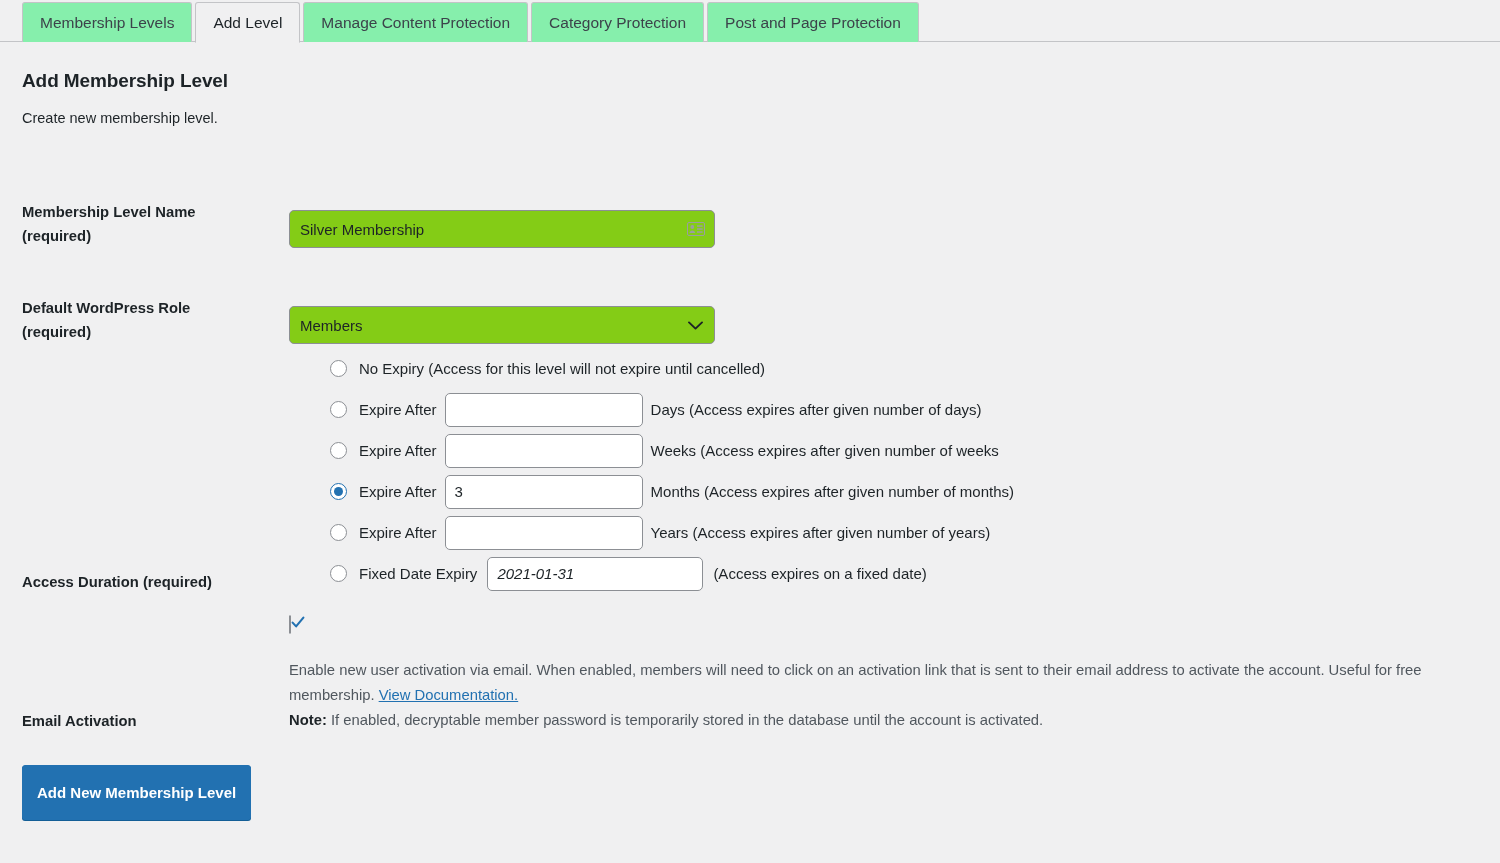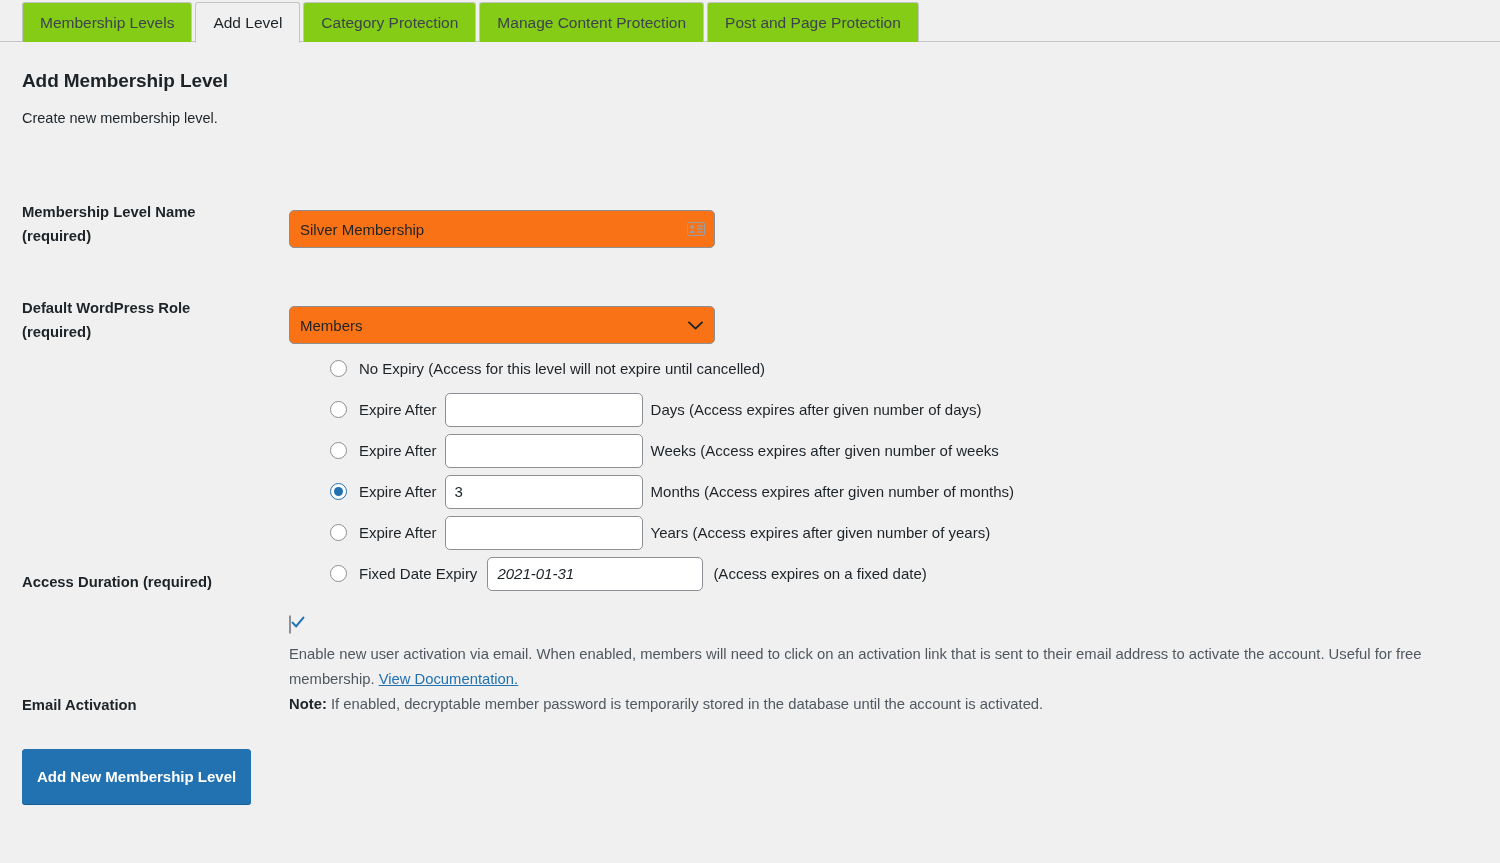--- a/index.html
+++ b/index.html
@@ -34,21 +34,21 @@
     height: 1px;
     background: #c3c4c7;
   }
   .tab {
     position: relative;
     height: 40px;
     box-sizing: border-box;
     padding: 0 17px;
     display: flex;
     align-items: center;
-    background: #84cc16;
+    background: #86efac;
     border: 1px solid #c3c4c7;
     border-bottom: none;
     border-radius: 3px 3px 0 0;
     font-size: 15.5px;
     line-height: 1;
     color: #3c434a;
     white-space: nowrap;
     cursor: pointer;
     z-index: 1;
   }
@@ -102,21 +102,21 @@
 
   
   .txt {
     box-sizing: border-box;
     width: 426px;
     height: 38px;
     padding: 0 10px;
     font-family: "Liberation Sans", sans-serif;
     font-size: 15px;
     color: #1d2327;
-    background: #f97316;
+    background: #84cc16;
     border: 1px solid #8c8f94;
     border-radius: 5px;
     outline: none;
     display: flex;
     align-items: center;
   }
   .txt-wrap {
     position: relative;
     width: 426px;
   }
@@ -203,21 +203,21 @@
     width: 18px;
     height: 18px;
     box-sizing: border-box;
     border: 1px solid #8c8f94;
     border-radius: 3px;
     background: #fff;
     position: relative;
     cursor: pointer;
   }
   .desc {
-    margin-top: 8px;
+    margin-top: 24px;
     font-size: 14.8px;
     line-height: 25px;
     color: #50575e;
     max-width: 1175px;
   }
   .desc a {
     color: #2271b1;
     text-decoration: underline;
   }
   .desc .note-b {
@@ -248,24 +248,24 @@
 <body>
 
 <nav class="tab-bar">
   <div class="tab">
     <span>Membership Levels</span>
   </div>
   <div class="tab active">
     <span>Add Level</span>
   </div>
   <div class="tab">
+    <span>Manage Content Protection</span>
+  </div>
+  <div class="tab">
     <span>Category Protection</span>
-  </div>
-  <div class="tab">
-    <span>Manage Content Protection</span>
   </div>
   <div class="tab">
     <span>Post and Page Protection</span>
   </div>
 </nav>
 
 <div class="page-wrap">
 
   <h1 class="page-title">Add Membership Level</h1>
   <p class="page-sub">Create new membership level.</p>

